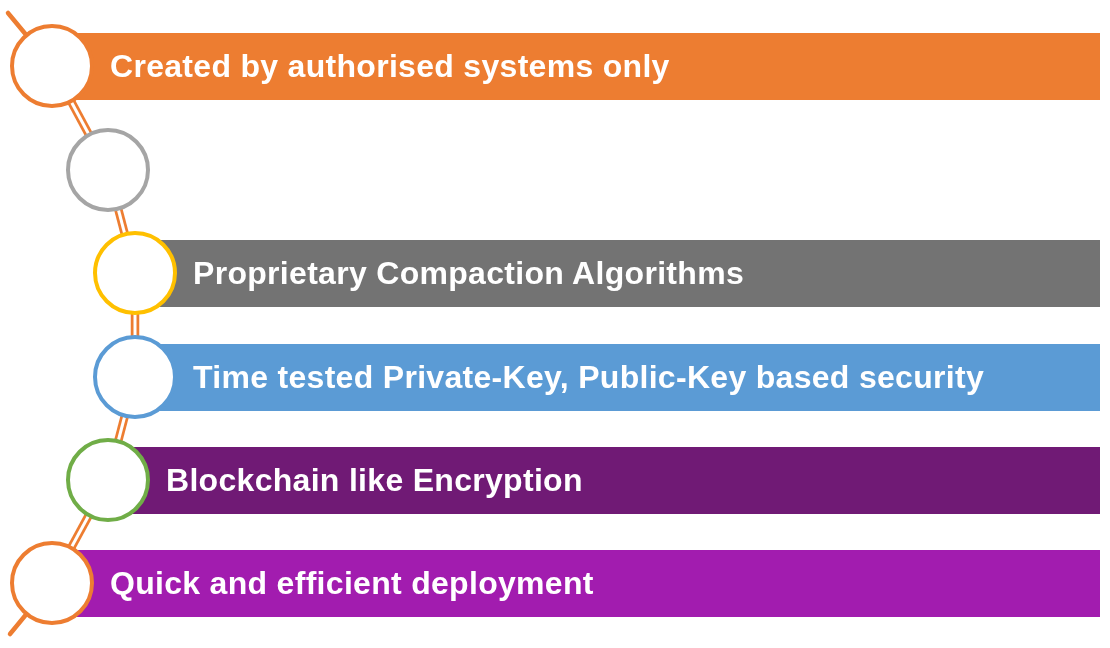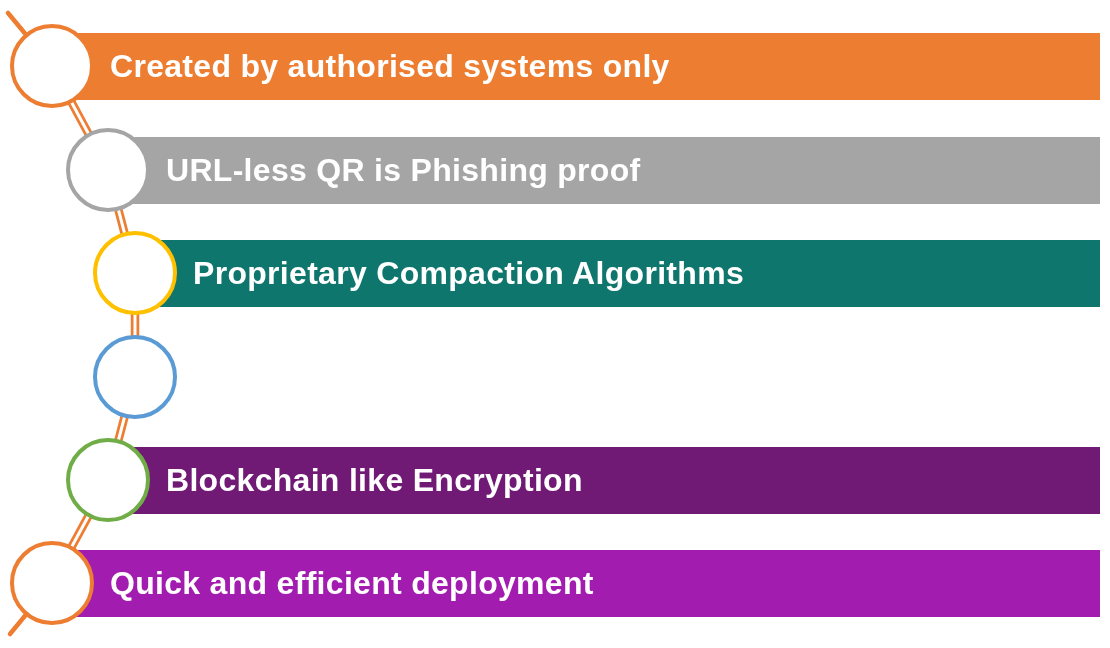--- a/index.html
+++ b/index.html
@@ -73,30 +73,30 @@
       <line class="mask" x1="135" y1="377" x2="108" y2="480"></line>
       <line class="mask" x1="108" y1="480" x2="52" y2="583"></line>
     </g>
   </svg>
 
   <div class="bar" style="left: 52px; top: 33px; width: 1048px; background-color: rgb(237, 125, 49);">
     <span class="label">Created by authorised systems only</span>
   </div>
   <div class="circle" style="left: 10px; top: 24px; border-color: rgb(237, 125, 49);"></div>
 
-  <div class="bar" style="left: 108px; top: 137px; width: 992px; background-color: rgb(165, 165, 165);">
-    <span class="label">URL-less QR is Phishing proof</span>
-  </div>
   <div class="circle" style="left: 66px; top: 128px; border-color: rgb(165, 165, 165);"></div>
 
-  <div class="bar" style="left: 135px; top: 240px; width: 965px; background-color: #0f766e;">
+  <div class="bar" style="left: 135px; top: 240px; width: 965px; background-color: #737373;">
     <span class="label">Proprietary Compaction Algorithms</span>
   </div>
   <div class="circle" style="left: 93px; top: 231px; border-color: rgb(255, 192, 0);"></div>
 
+  <div class="bar" style="left: 135px; top: 344px; width: 965px; background-color: rgb(91, 155, 213);">
+    <span class="label">Time tested Private-Key, Public-Key based security</span>
+  </div>
   <div class="circle" style="left: 93px; top: 335px; border-color: rgb(91, 155, 213);"></div>
 
   <div class="bar" style="left: 108px; top: 447px; width: 992px; background-color: #701a75;">
     <span class="label">Blockchain like Encryption</span>
   </div>
   <div class="circle" style="left: 66px; top: 438px; border-color: rgb(112, 173, 71);"></div>
 
   <div class="bar" style="left: 52px; top: 550px; width: 1048px; background-color: #a21caf;">
     <span class="label">Quick and efficient deployment</span>
   </div>

